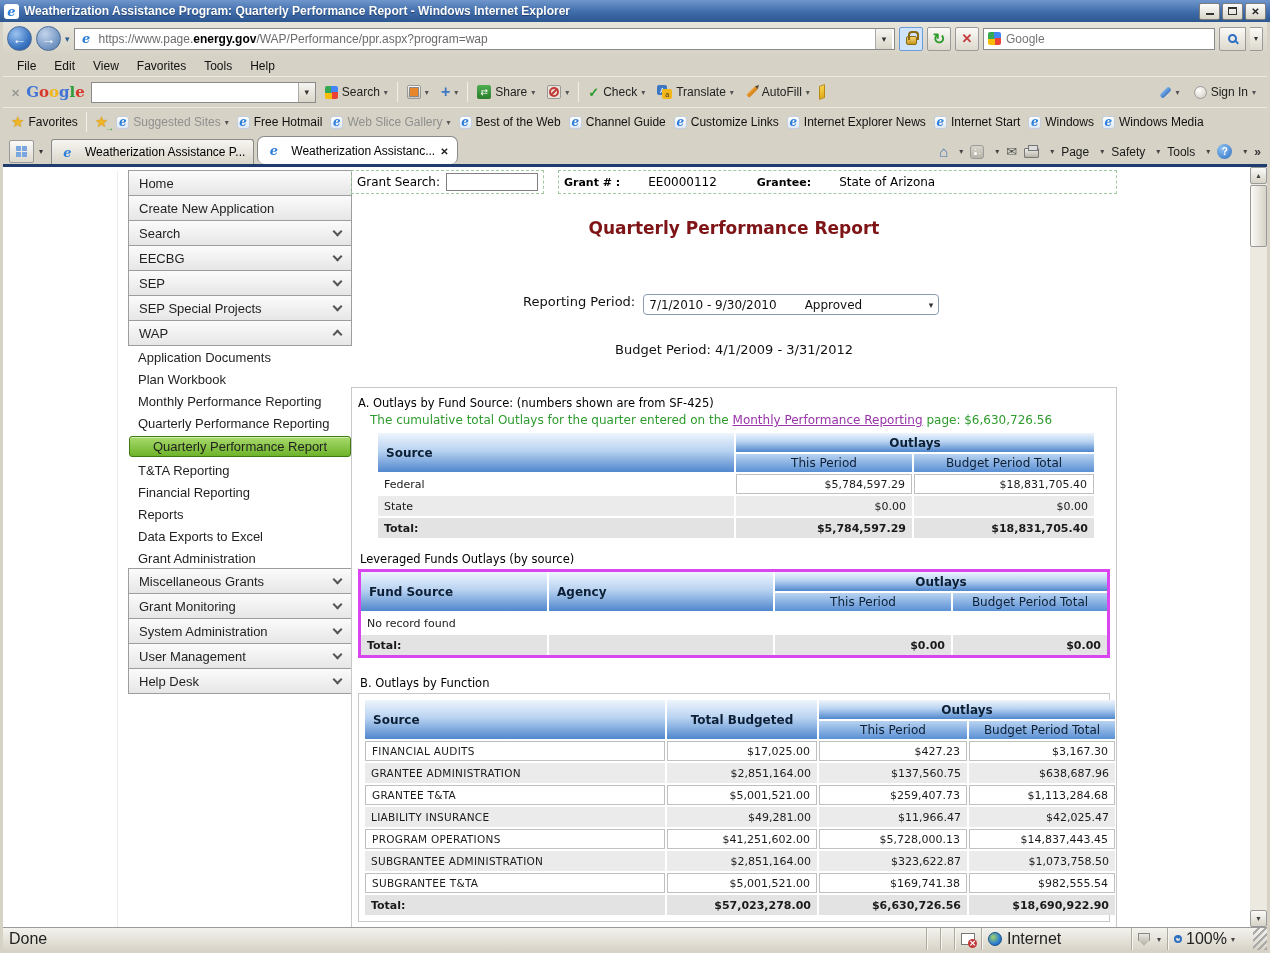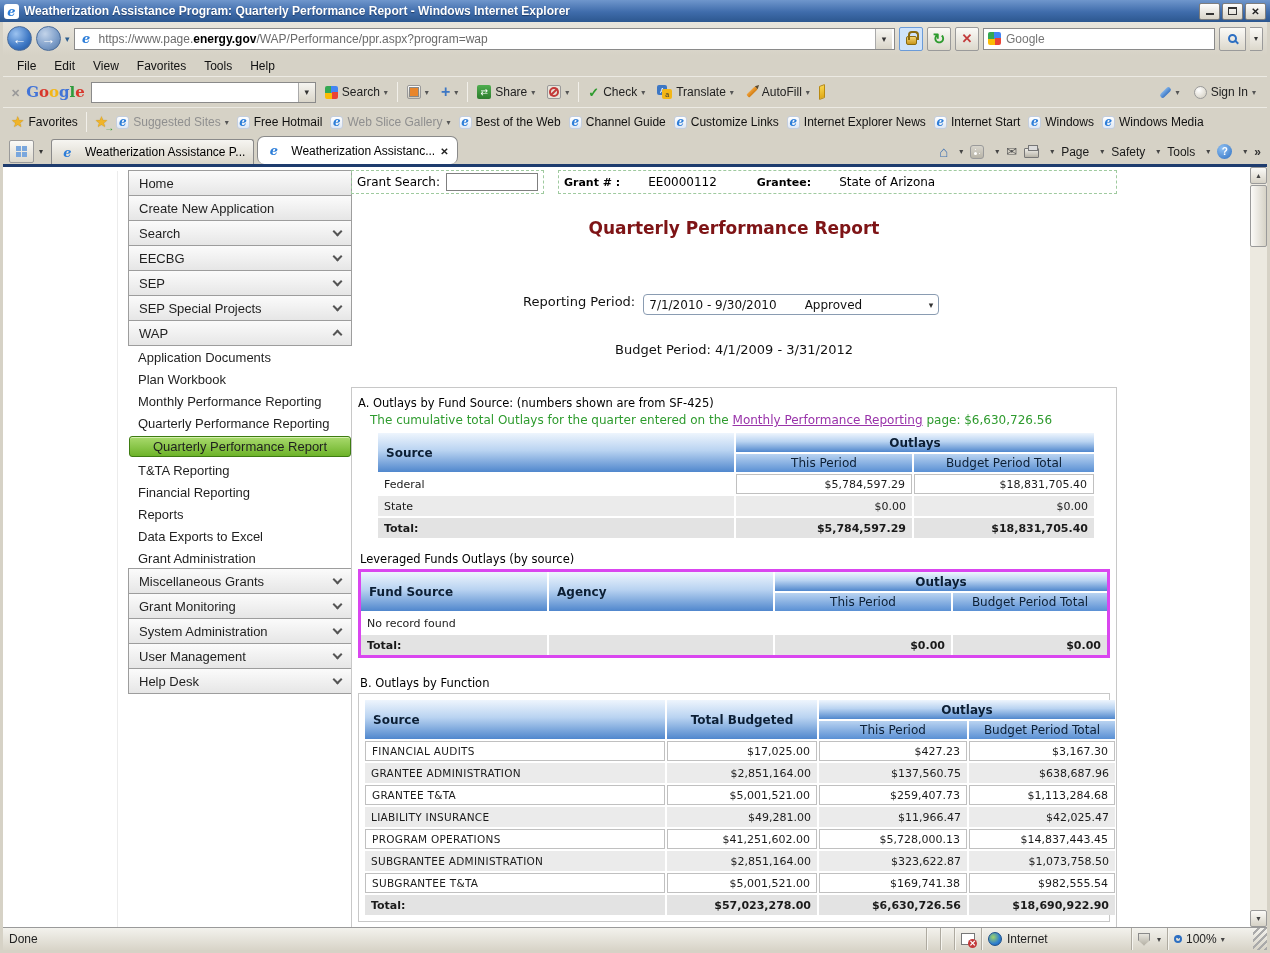--- a/index.html
+++ b/index.html
@@ -244,21 +244,21 @@
   .sb-btn { position:absolute; left:0; width:17px; height:17px; background:linear-gradient(#fbfaf7,#d6d2c6);
             border:1px solid #9a9a9a; border-radius:2px; display:flex; align-items:center; justify-content:center;
             font-size:7px; color:#444; }
   .sb-up { top:0; } .sb-up::before { content:"\25B2"; }
   .sb-down { bottom:0; } .sb-down::before { content:"\25BC"; }
   .sb-thumb { position:absolute; left:0; top:18px; width:17px; height:62px;
               background:linear-gradient(90deg,#fbfaf7,#d6d2c6); border:1px solid #9a9a9a; border-radius:2px; }
 
   
   .statusbar { height:23px; display:flex; align-items:center; background:linear-gradient(#f3f2ed,#d8d4c8);
-               border-top:1px solid #9a9a9a; font-size:12px; color:#222; }
+               border-top:1px solid #9a9a9a; font-size:16px; color:#222; }
   .seg { height:100%; display:flex; align-items:center; padding:0 6px;
          border-left:1px solid #aeaaa0; box-shadow:inset 1px 0 0 #f6f5f0; }
   .seg.first { border-left:none; box-shadow:none; flex:1; }
   .prot-ic { width:14px; height:12px; background:#fff; border:1px solid #777; position:relative; }
   .prot-ic::after { content:"\2715"; position:absolute; right:-3px; bottom:-4px; color:#fff; font-size:8px;
                     font-weight:bold; background:#c23a3a; border-radius:50%; width:9px; height:9px;
                     display:flex; align-items:center; justify-content:center; }
   .globe { width:14px; height:14px; border-radius:50%;
            background:radial-gradient(circle at 35% 35%,#9fd468,#2f7fd0 60%,#1b5fa8);
            border:1px solid #1b4f8a; margin-right:5px; }

